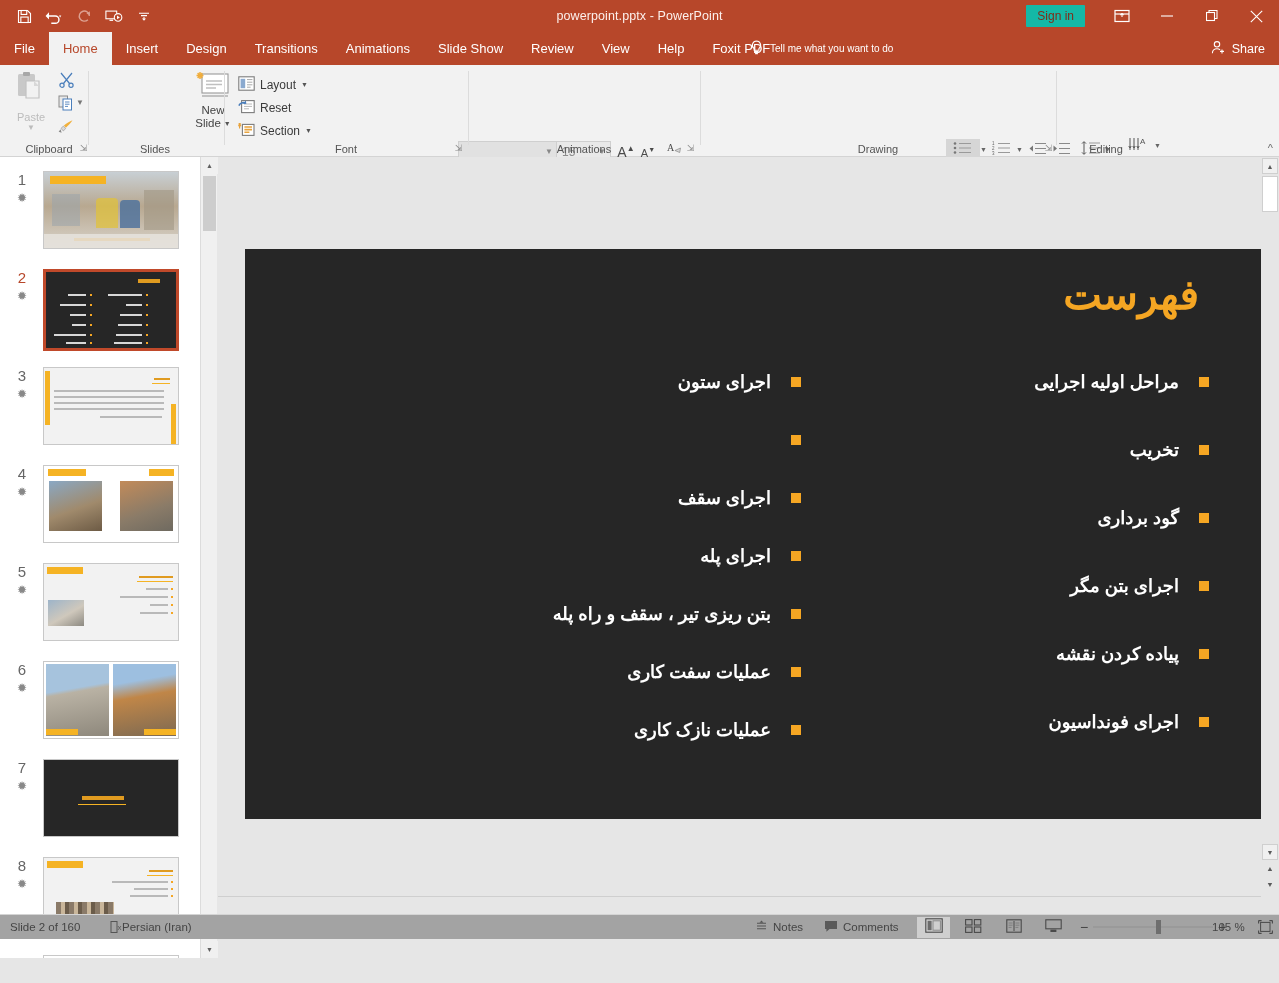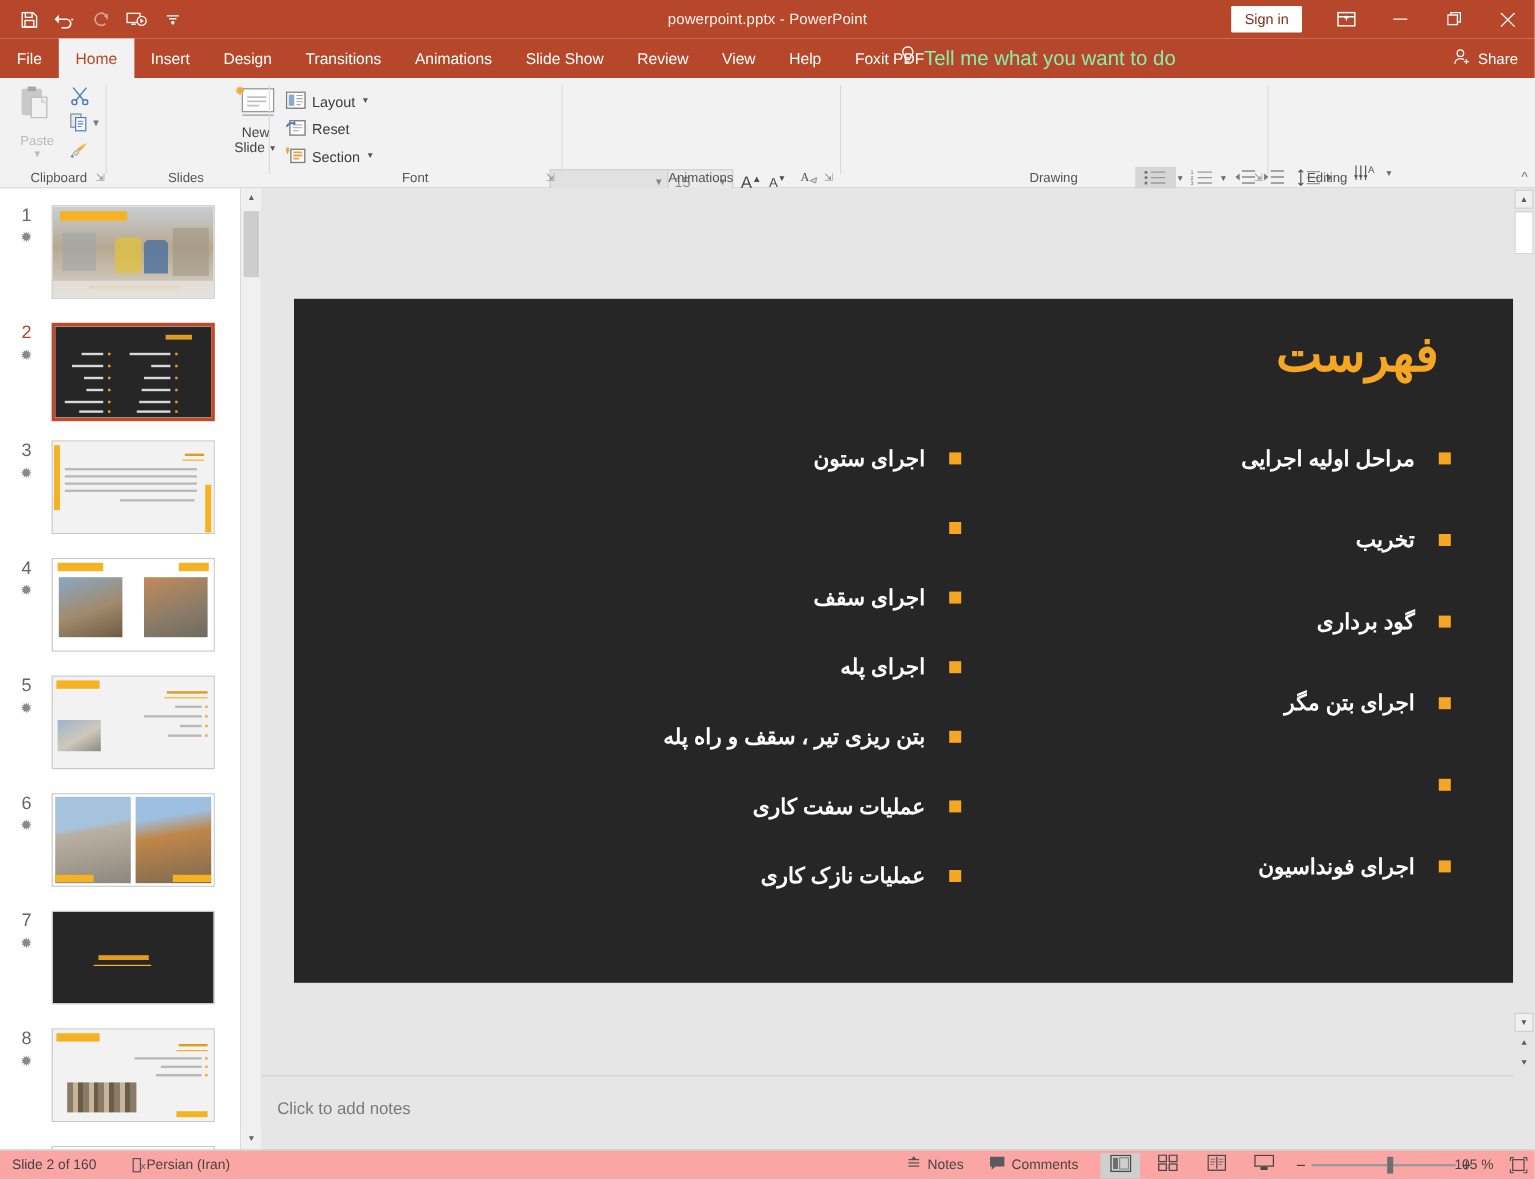--- a/index.html
+++ b/index.html
@@ -24,21 +24,21 @@
   }
   .qat-btn.dim { color: #dda090; }
   .qat-btn svg { display: block; }
   .title-text {
     position: absolute; top: 0; left: 0; width: 1279px; height: 32px;
     display: flex; align-items: center; justify-content: center;
     font-size: 12.5px; color: #fdf0ec; letter-spacing: .1px;
   }
   .win-right { position: absolute; top: 0; right: 0; height: 32px; display: flex; align-items: center; }
   .signin {
-    background: #ffffff; color: #7e2d19; font-size: 12px;
+    background: #14b8a6; color: #7e2d19; font-size: 12px;
     padding: 4px 11px; margin-right: 14px; border-radius: 1px; cursor: default;
   }
   .win-btn {
     width: 45px; height: 32px; display: flex; align-items: center; justify-content: center;
     color: #fff; font-size: 13px; cursor: default;
   }
   .win-btn svg { display: block; }
 
   
   .tabbar {
@@ -47,21 +47,21 @@
   }
   .tabs { position: absolute; left: 0; top: 0; display: flex; align-items: stretch; height: 33px; }
   .tab {
     padding: 0 14px; display: flex; align-items: center;
     font-size: 13px; color: #fff; cursor: default; white-space: nowrap;
   }
   .tab.active { background: #f2f2f2; color: #b7472a; }
   .tellme {
     position: absolute; left: 750px; top: 0; height: 33px;
     display: flex; align-items: center; gap: 7px;
-    font-size: 17px; color: #86efac; cursor: default;
+    font-size: 10px; color: #ffffff; cursor: default;
   }
   .share {
     position: absolute; right: 14px; top: 0; height: 33px;
     display: flex; align-items: center; gap: 6px;
     font-size: 12.5px; color: #fff; cursor: default;
   }
 
   
   .ribbon {
     position: absolute; top: 65px; left: 0; width: 1279px; height: 92px;
@@ -226,22 +226,22 @@
     position: absolute; left: 218px; top: 896px; width: 1043px; height: 62px;
     background: #e6e6e6; border-top: 1px solid #cfcfcf;
   }
   .notes-txt {
     position: absolute; left: 13px; top: 18px;
     font-size: 14px; color: #7a7a7a;
   }
 
   
   .statusbar {
-    position: absolute; left: 0; top: 958px; width: 1279px; height: 25px;
-    background: #fca5a5; border-top: 1px solid #d4d4d4;
+    position: absolute; left: 0; top: 914px; width: 1279px; height: 25px;
+    background: #a3a3a3; border-top: 1px solid #d4d4d4;
   }
   .sb-item {
     position: absolute; top: 0; height: 24px; display: flex; align-items: center; gap: 5px;
     font-size: 11.5px; color: #454545; cursor: default;
   }
   .view-btn {
     position: absolute; top: 2px; width: 33px; height: 21px;
     display: flex; align-items: center; justify-content: center; cursor: default;
   }
   .view-btn.active { background: #cfcfcf; }
@@ -819,20 +819,21 @@
         <div class="bullet-row">
           <div class="bullet-sq"></div>
           <div class="bullet-txt">گود برداری</div>
         </div>
         <div class="bullet-row">
           <div class="bullet-sq"></div>
           <div class="bullet-txt">اجرای بتن مگر</div>
         </div>
         <div class="bullet-row">
           <div class="bullet-sq"></div>
+          <div class="bullet-txt">پیاده کردن نقشه</div>
         </div>
         <div class="bullet-row">
           <div class="bullet-sq"></div>
           <div class="bullet-txt">اجرای فونداسیون</div>
         </div>
       </div>
 
       <div class="col col-left">
         <div class="bullet-row" style="margin-bottom:28px;">
           <div class="bullet-sq"></div>

